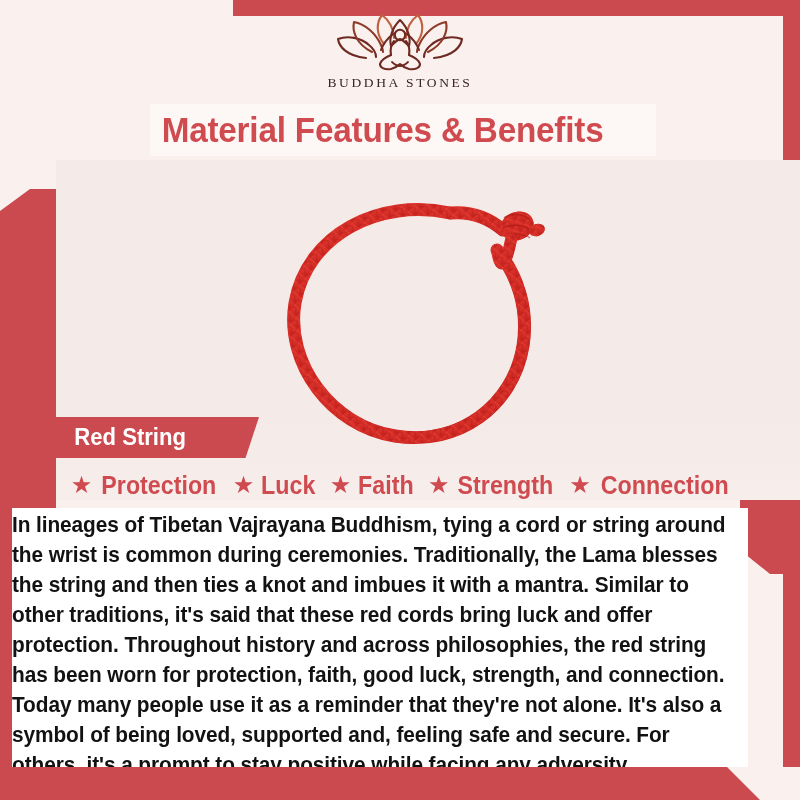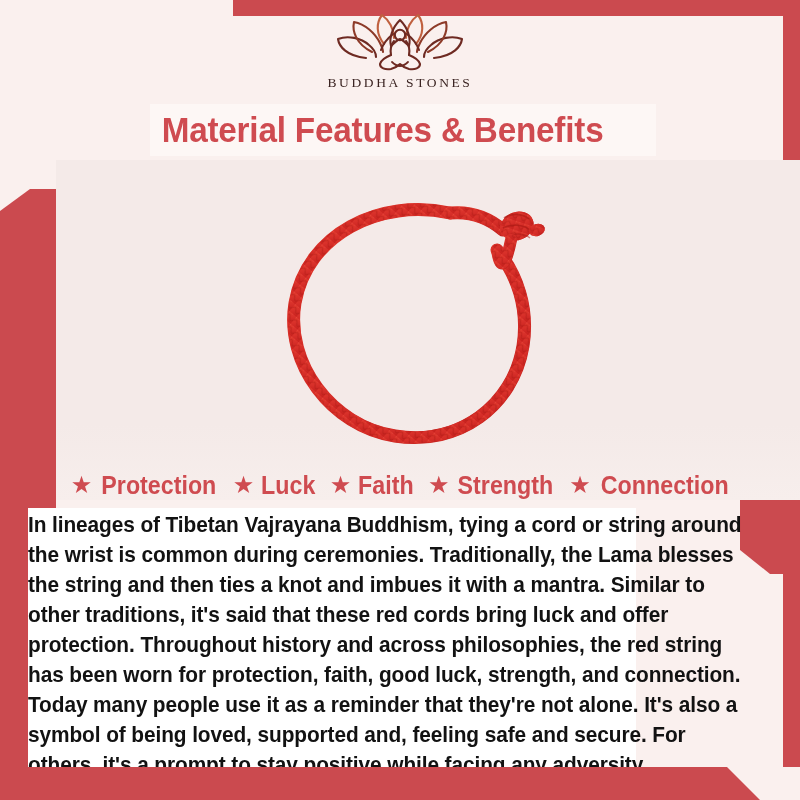--- a/index.html
+++ b/index.html
@@ -201,23 +201,23 @@
     font-family: "Liberation Sans Narrow", "Liberation Sans", sans-serif;
     font-weight: 700;
     font-size: 25px;
     transform: scaleX(0.93);
     white-space: nowrap;
   }
 
   
   .body-panel {
     position: absolute;
-    left: 28px;
+    left: 12px;
     top: 508px;
-    width: 608px;
+    width: 736px;
     height: 260px;
     background: #ffffff;
   }
   .body-text {
     position: absolute;
     left: 0px;
     top: 2px;
     width: 748px;
     color: #121212;
     font-family: "Liberation Sans Narrow", "Liberation Sans", sans-serif;
@@ -318,20 +318,23 @@
       <path d="M262 68 C269 65 279 65 285 70" stroke="#a81713" stroke-width="1.4" fill="none" opacity="0.5"></path>
 
       <ellipse cx="292" cy="62" rx="8" ry="6" transform="rotate(-18 292 62)" fill="url(#cordGrad)"></ellipse>
       <ellipse cx="292" cy="62" rx="8" ry="6" transform="rotate(-18 292 62)" fill="url(#braid)" opacity="0.8"></ellipse>
     </g>
 
     <path d="M266 72 C262 92 256 108 252 82" fill="none" stroke="url(#cordGrad)" stroke-width="12" stroke-linecap="round"></path>
     <path d="M266 72 C262 92 256 108 252 82" fill="none" stroke="url(#braid)" stroke-width="11" stroke-linecap="round" opacity="0.9"></path>
   </svg>
 
+  <div class="name-banner">
+    <span class="name-banner-text">Red String</span>
+  </div>
 
   <div class="features">
     <div class="feature">
       <span class="feature-star">★</span>
       <span class="feature-label">Protection</span>
     </div>
     <div class="feature">
       <span class="feature-star">★</span>
       <span class="feature-label">Luck</span>
     </div>

